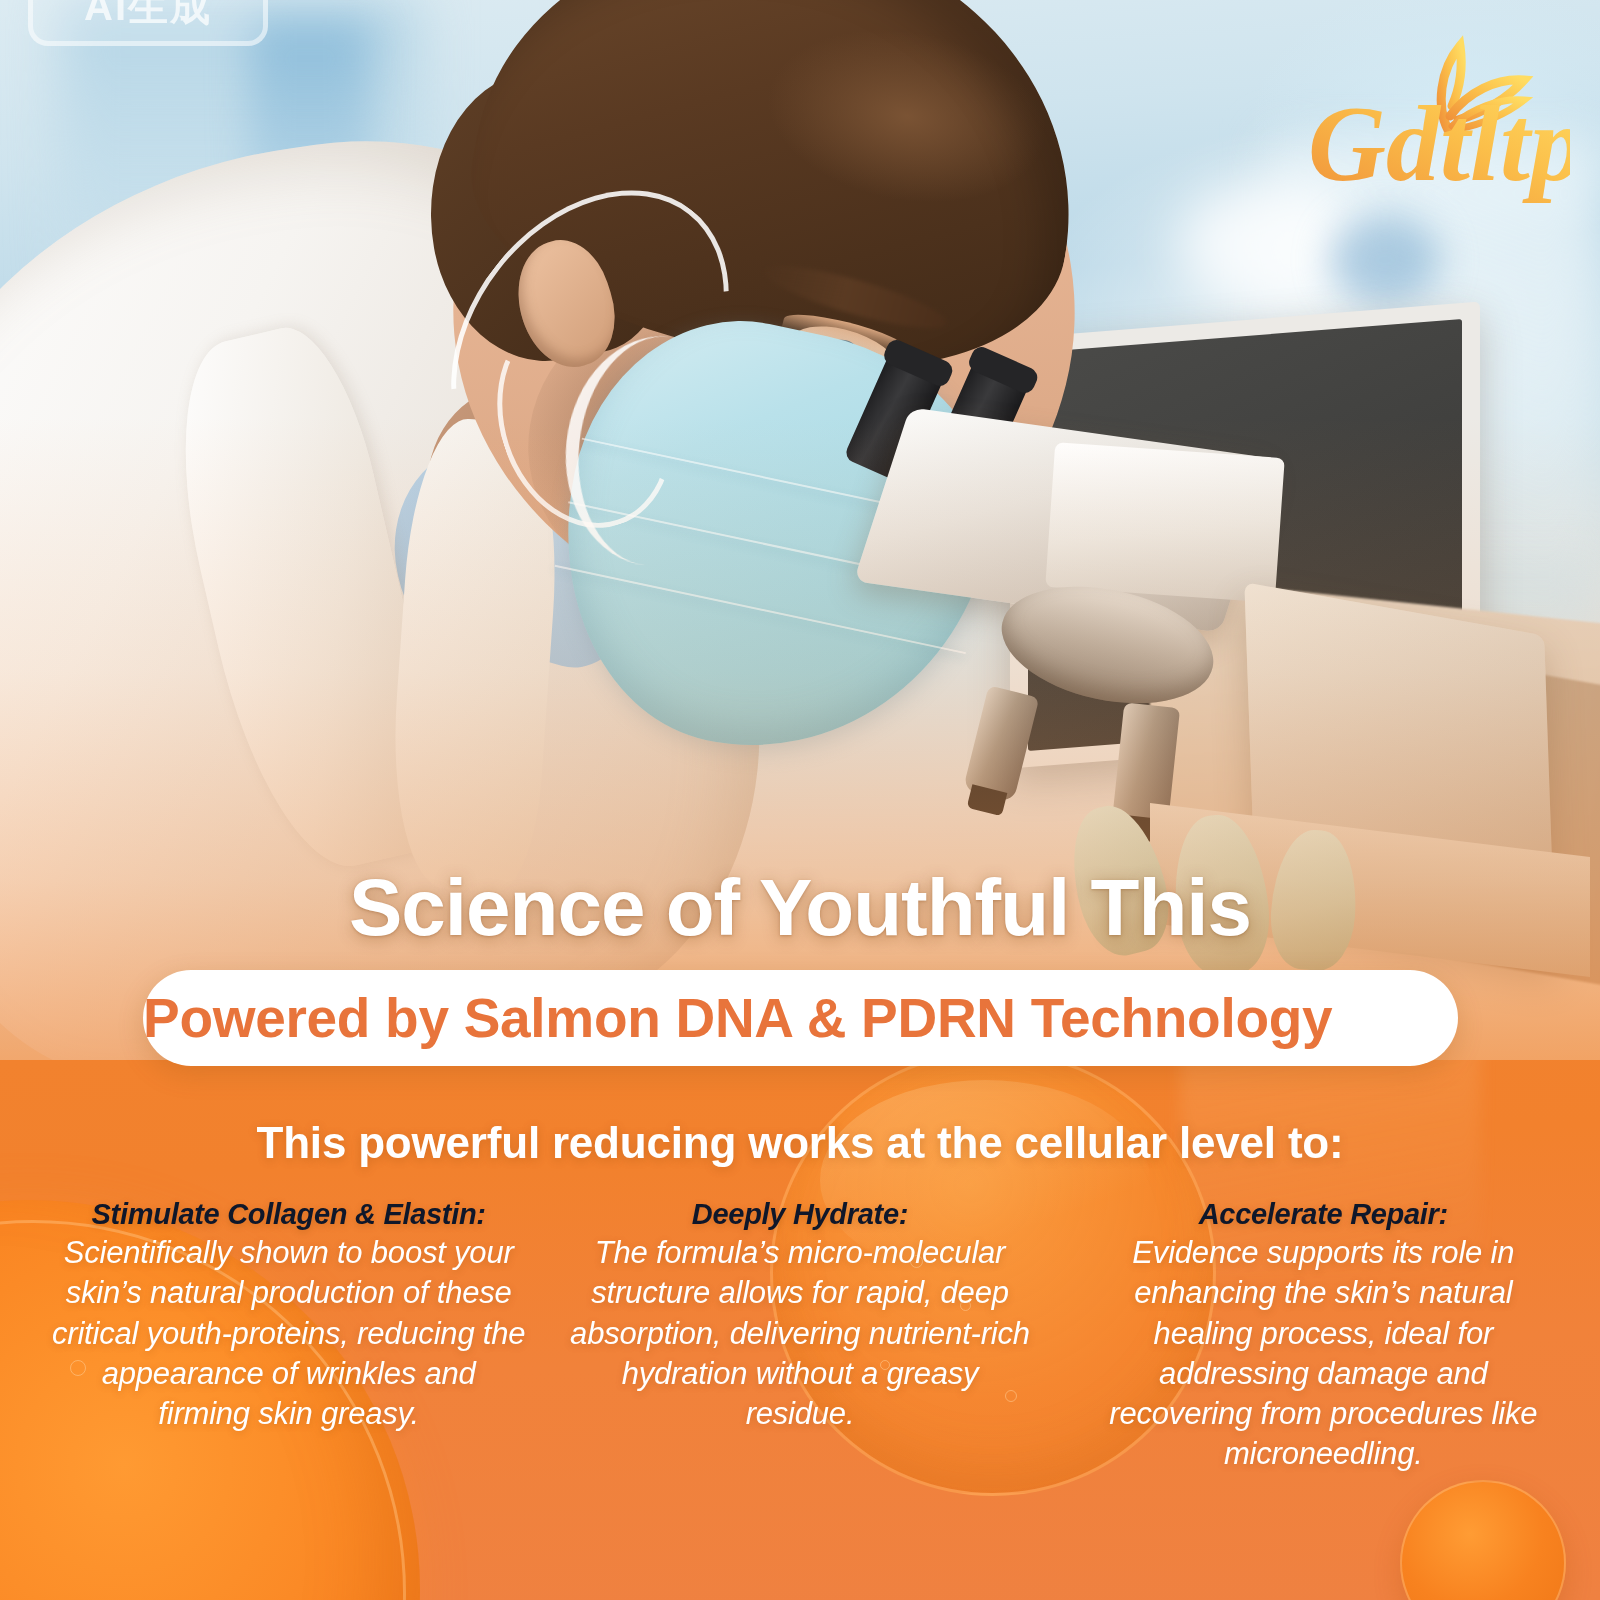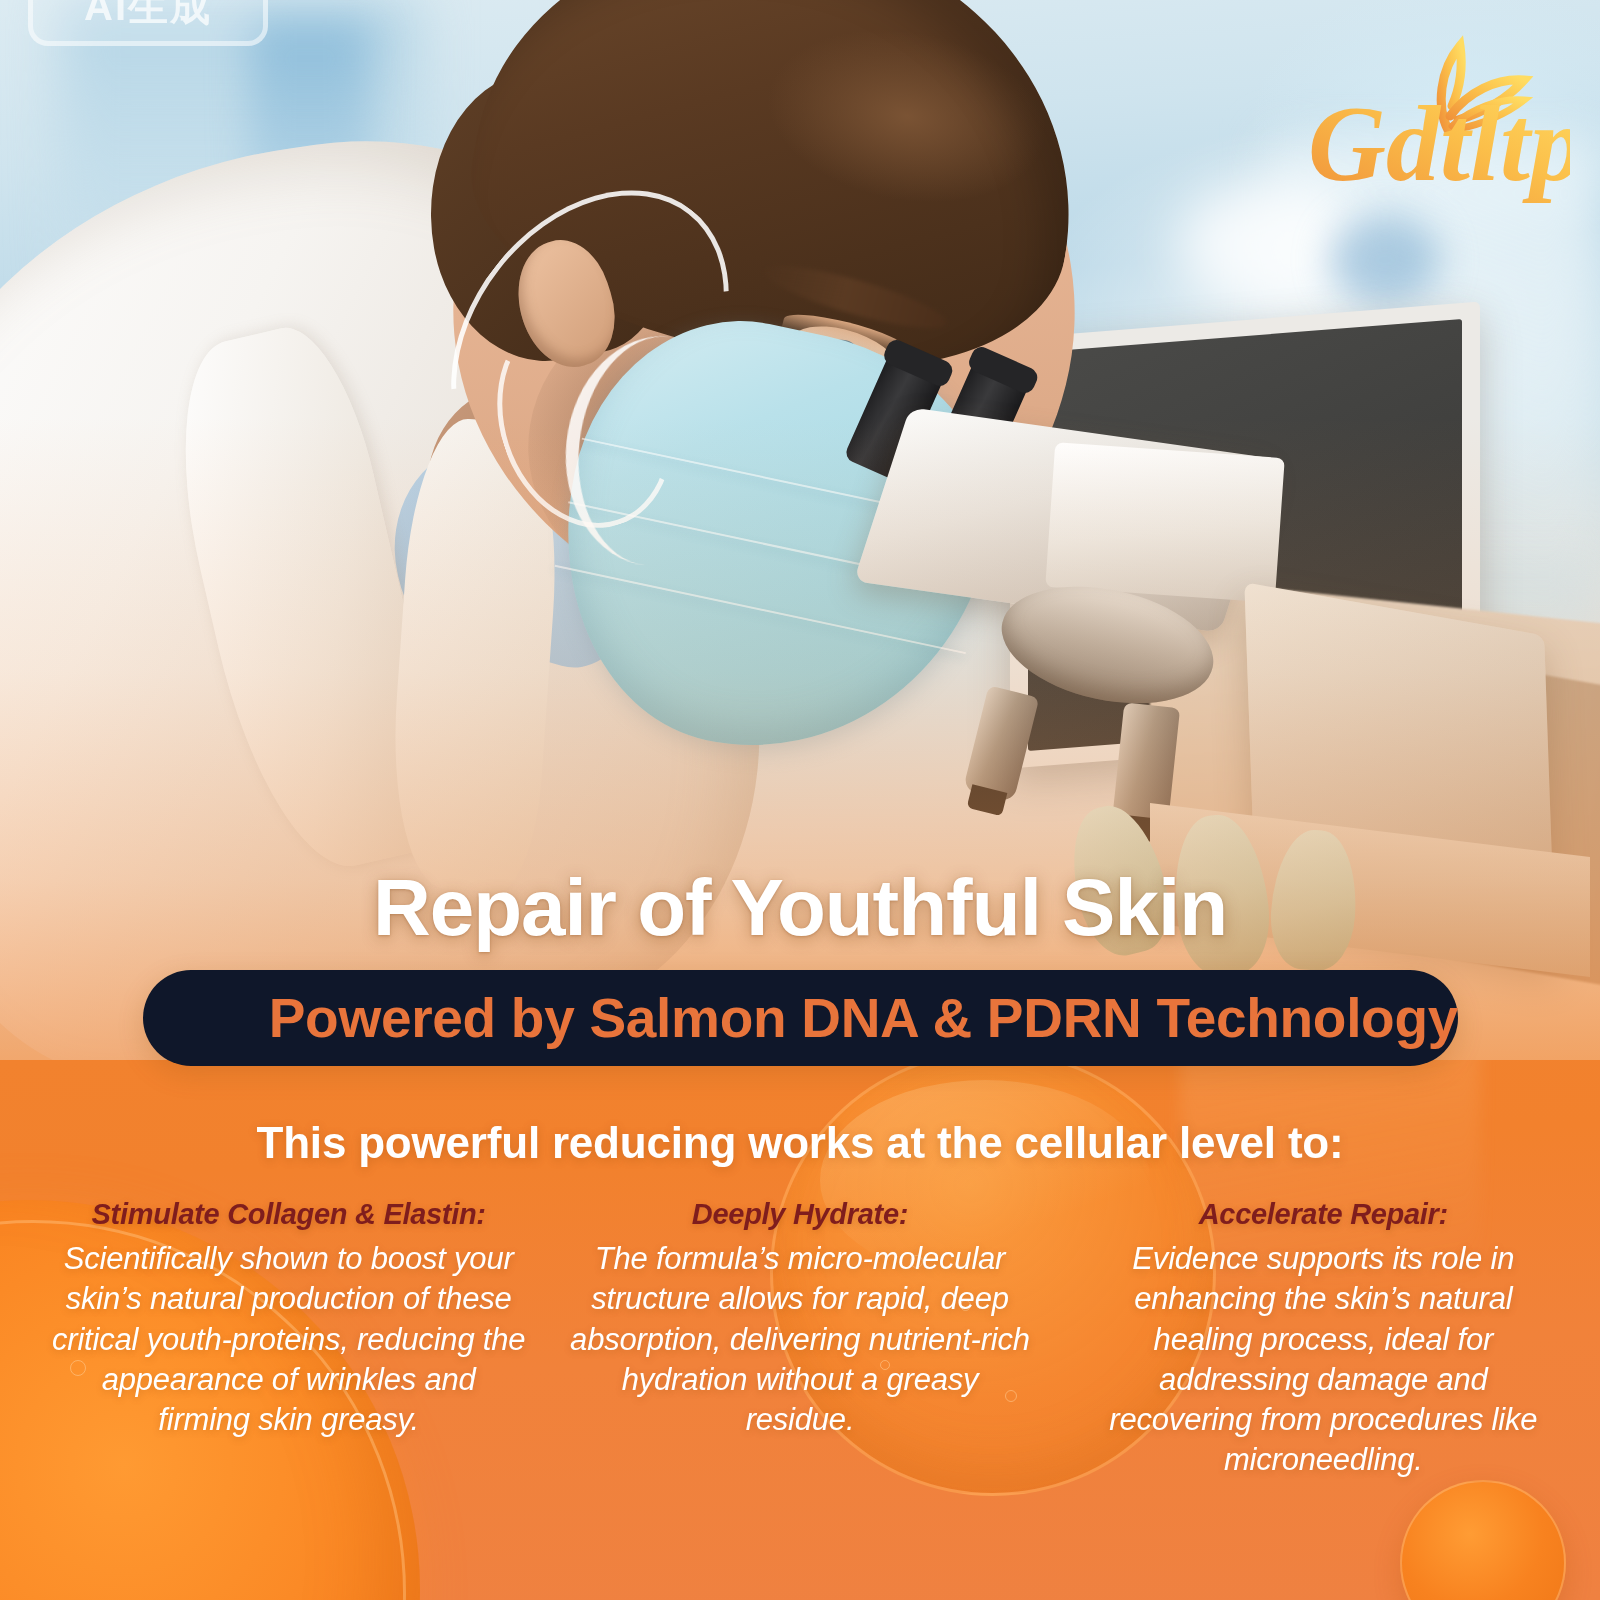--- a/index.html
+++ b/index.html
@@ -490,26 +490,26 @@
     font-weight: bold;
     color: #ffffff;
     letter-spacing: -1px;
     text-shadow: 0 3px 16px rgba(120,60,10,.35), 0 1px 3px rgba(120,60,10,.3);
     z-index: 30;
   }
   .pill {
     position: absolute;
     left: 143px; top: 970px;
     width: 1315px; height: 96px;
-    background: #0f172a;
+    background: #ffffff;
     border-radius: 48px;
     box-shadow: 0 8px 26px rgba(150,80,20,.22);
     display: flex;
     align-items: center;
-    justify-content: flex-end;
+    justify-content: flex-start;
     z-index: 30;
   }
   .pill-text {
     font-size: 55px;
     font-weight: bold;
     color: #e8743b;
     letter-spacing: -.3px;
     white-space: nowrap;
   }
   .subhead {
@@ -534,24 +534,24 @@
   .col {
     flex: 1 1 0;
     text-align: center;
     color: #ffffff;
   }
   .col-title {
     display: block;
     font-size: 29px;
     font-weight: bold;
     font-style: italic;
-    color: #7f1d1d;
+    color: #0f172a;
     letter-spacing: -.3px;
     text-shadow: 0 2px 6px rgba(160,80,10,.35);
-    margin-bottom: 8px;
+    margin-bottom: 2px;
     white-space: nowrap;
   }
   .col-body {
     display: block;
     font-size: 31px;
     font-style: italic;
     line-height: 1.30;
     color: #ffffff;
     text-shadow: 0 2px 7px rgba(160,80,15,.32);
     letter-spacing: -.2px;
@@ -663,21 +663,21 @@
       <g fill="none" stroke="url(#gL)">
         <path d="M148 100 C136 76 140 40 160 16 C163 37 160 58 152 76" stroke-width="9" stroke-linecap="round"></path>
         <path d="M150 86 C168 62 196 48 224 50 C208 68 184 82 158 90" stroke-width="9" stroke-linecap="round"></path>
         <path d="M152 96 C172 78 200 68 224 70 C206 84 182 94 158 99" stroke-width="7" stroke-linecap="round"></path>
       </g>
 
       <text x="8" y="150" font-family="'Liberation Serif', serif" font-size="108" font-style="italic" font-weight="bold" fill="url(#gL)">Gdtltp</text>
     </svg>
   </div>
 
-  <div class="headline">Repair of Youthful Skin</div>
+  <div class="headline">Science of Youthful This</div>
 
   <div class="pill">
     <span class="pill-text">Powered by Salmon DNA &amp; PDRN Technology</span>
   </div>
 
   <div class="subhead">This powerful reducing works at the cellular level to:</div>
 
   <div class="columns">
 
     <div class="col c1">

